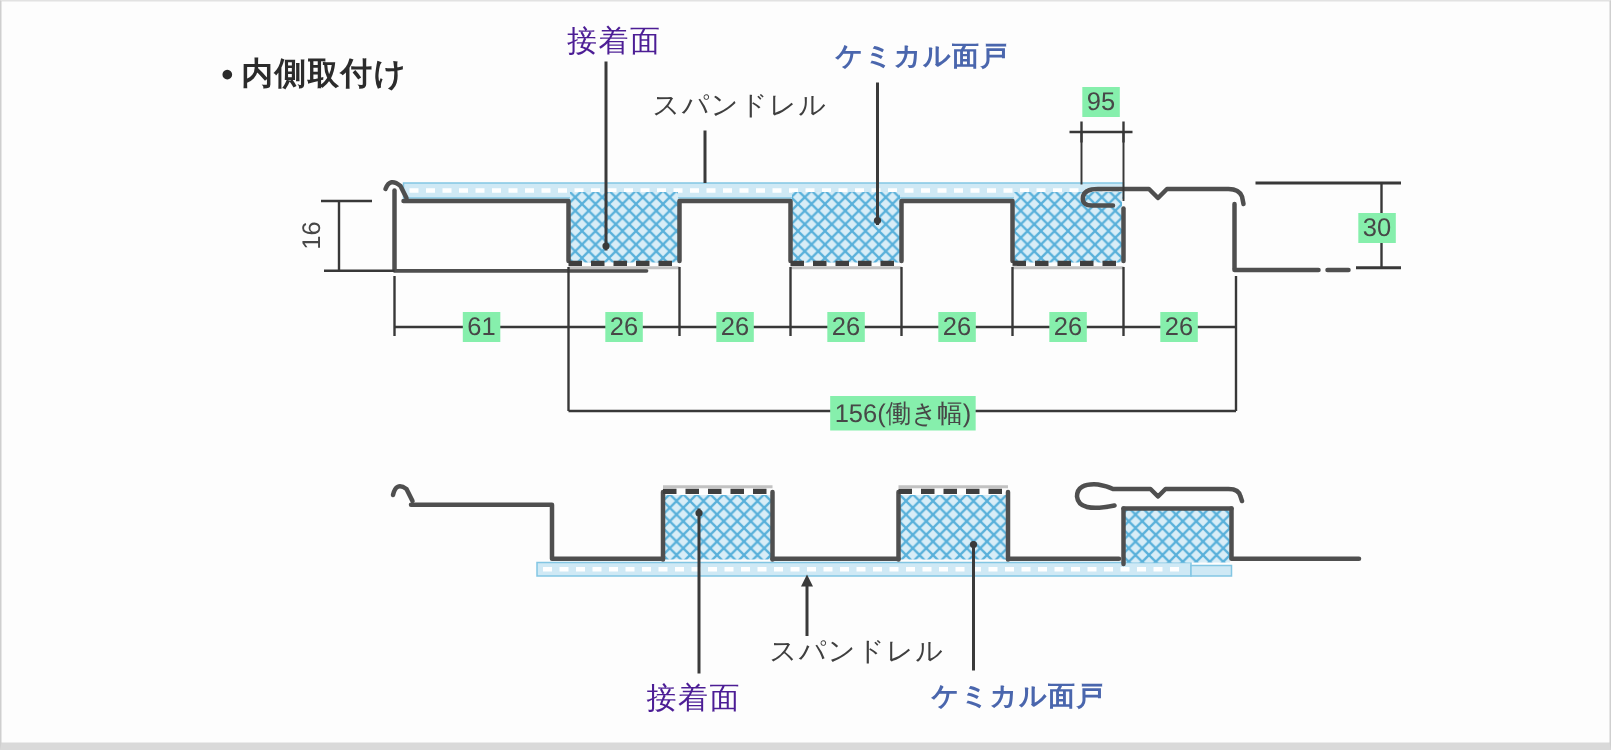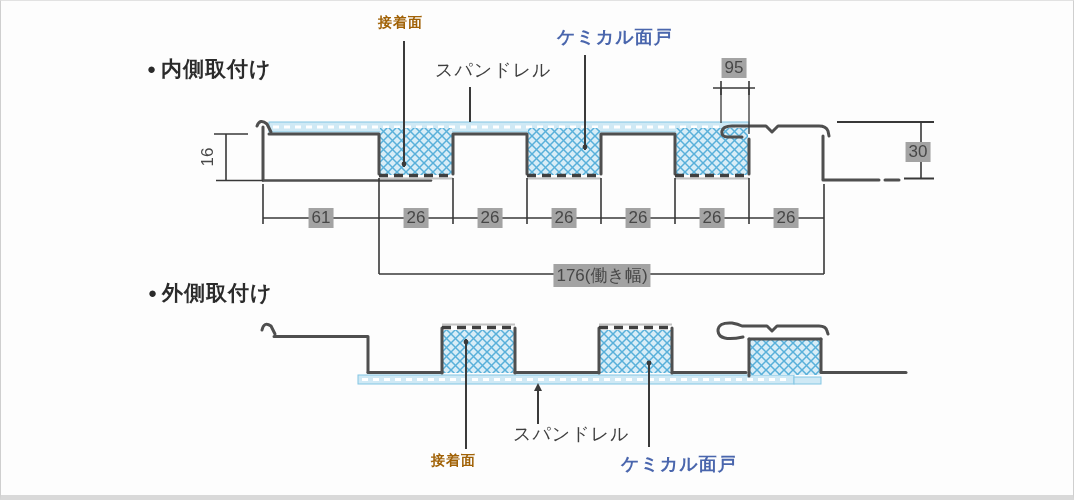--- a/index.html
+++ b/index.html
@@ -7,23 +7,23 @@
   .canvas{
     position:relative;width:1074px;height:500px;background:#fdfdfd;
     border-left:1px solid #cfcfcf;border-right:1px solid #cfcfcf;
     border-top:1px solid #e2e2e2;border-bottom:5px solid #d9d9d9;
     box-sizing:border-box;overflow:hidden;
   }
   svg.lines{position:absolute;left:0;top:0;}
   .lbl{position:absolute;white-space:nowrap;color:#3c3c3c;}
   .title{font-size:21px;font-weight:600;color:#2b2b2b;letter-spacing:1px;}
   .anno{font-size:18px;font-weight:400;color:#3f3f3f;letter-spacing:1px;}
-  .anno-sm{font-size:14px;font-weight:700;color:#a16207;letter-spacing:1px;}
+  .anno-sm{font-size:20px;font-weight:400;color:#4c1d95;letter-spacing:1px;}
   .blue{color:#4a66ad;font-weight:600;}
-  .dim{font-size:17px;color:#474747;background:#a3a3a3;padding:0 3px;
+  .dim{font-size:17px;color:#474747;background:#86efac;padding:0 3px;
        transform:translateX(-50%);font-weight:500;}
   .rot{transform:translate(-50%,-50%) rotate(-90deg);background:#fdfdfd;padding:0 2px;}
   .bullet{font-size:15px;vertical-align:2px;margin-right:4px;}
 </style>
 </head>
 <body>
 
 <div class="canvas">
 
   <svg class="lines" width="1074" height="500" viewBox="0 0 1074 500">
@@ -148,38 +148,37 @@
     <g stroke="#3a3a3a" stroke-width="2">
       <line x1="465" y1="448" x2="465" y2="338"></line>
         <circle cx="465" cy="341" r="2.4" fill="#3a3a3a" stroke="none"></circle>
       <line x1="537" y1="423" x2="537" y2="389"></line>
       <polygon points="533,390 541,390 537,382" fill="#3a3a3a" stroke="none"></polygon>
       <line x1="648" y1="446" x2="648" y2="360"></line>
         <circle cx="648" cy="362" r="2.4" fill="#3a3a3a" stroke="none"></circle>
     </g>
   </svg>
 
-  <div class="lbl title" style="left:146px;top:54px;"><span class="bullet">●</span><span>内側取付け</span></div>
+  <div class="lbl title" style="left:146px;top:34px;"><span class="bullet">●</span><span>内側取付け</span></div>
 
   <div class="lbl anno-sm" style="left:377px;top:13px;">接着面</div>
   <div class="lbl anno" style="left:434px;top:57px;">スパンドレル</div>
   <div class="lbl anno blue" style="left:556px;top:24px;">ケミカル面戸</div>
 
   <div class="lbl dim rot" style="left:207px;top:156px;">16</div>
   <div class="lbl dim" style="left:733px;top:57px;">95</div>
   <div class="lbl dim" style="left:917px;top:141px;">30</div>
 
   <div class="lbl dim" style="left:320px;top:207px;">61</div>
   <div class="lbl dim" style="left:415px;top:207px;">26</div>
   <div class="lbl dim" style="left:489px;top:207px;">26</div>
   <div class="lbl dim" style="left:563px;top:207px;">26</div>
   <div class="lbl dim" style="left:637px;top:207px;">26</div>
   <div class="lbl dim" style="left:711px;top:207px;">26</div>
   <div class="lbl dim" style="left:785px;top:207px;">26</div>
-  <div class="lbl dim" style="left:601px;top:263px;">176(働き幅)</div>
+  <div class="lbl dim" style="left:601px;top:263px;">156(働き幅)</div>
 
-  <div class="lbl title" style="left:147px;top:278px;"><span class="bullet">●</span><span>外側取付け</span></div>
 
   <div class="lbl anno" style="left:512px;top:421px;">スパンドレル</div>
   <div class="lbl anno-sm" style="left:430px;top:451px;">接着面</div>
   <div class="lbl anno blue" style="left:620px;top:451px;">ケミカル面戸</div>
 
 </div>
 
 </body></html>

